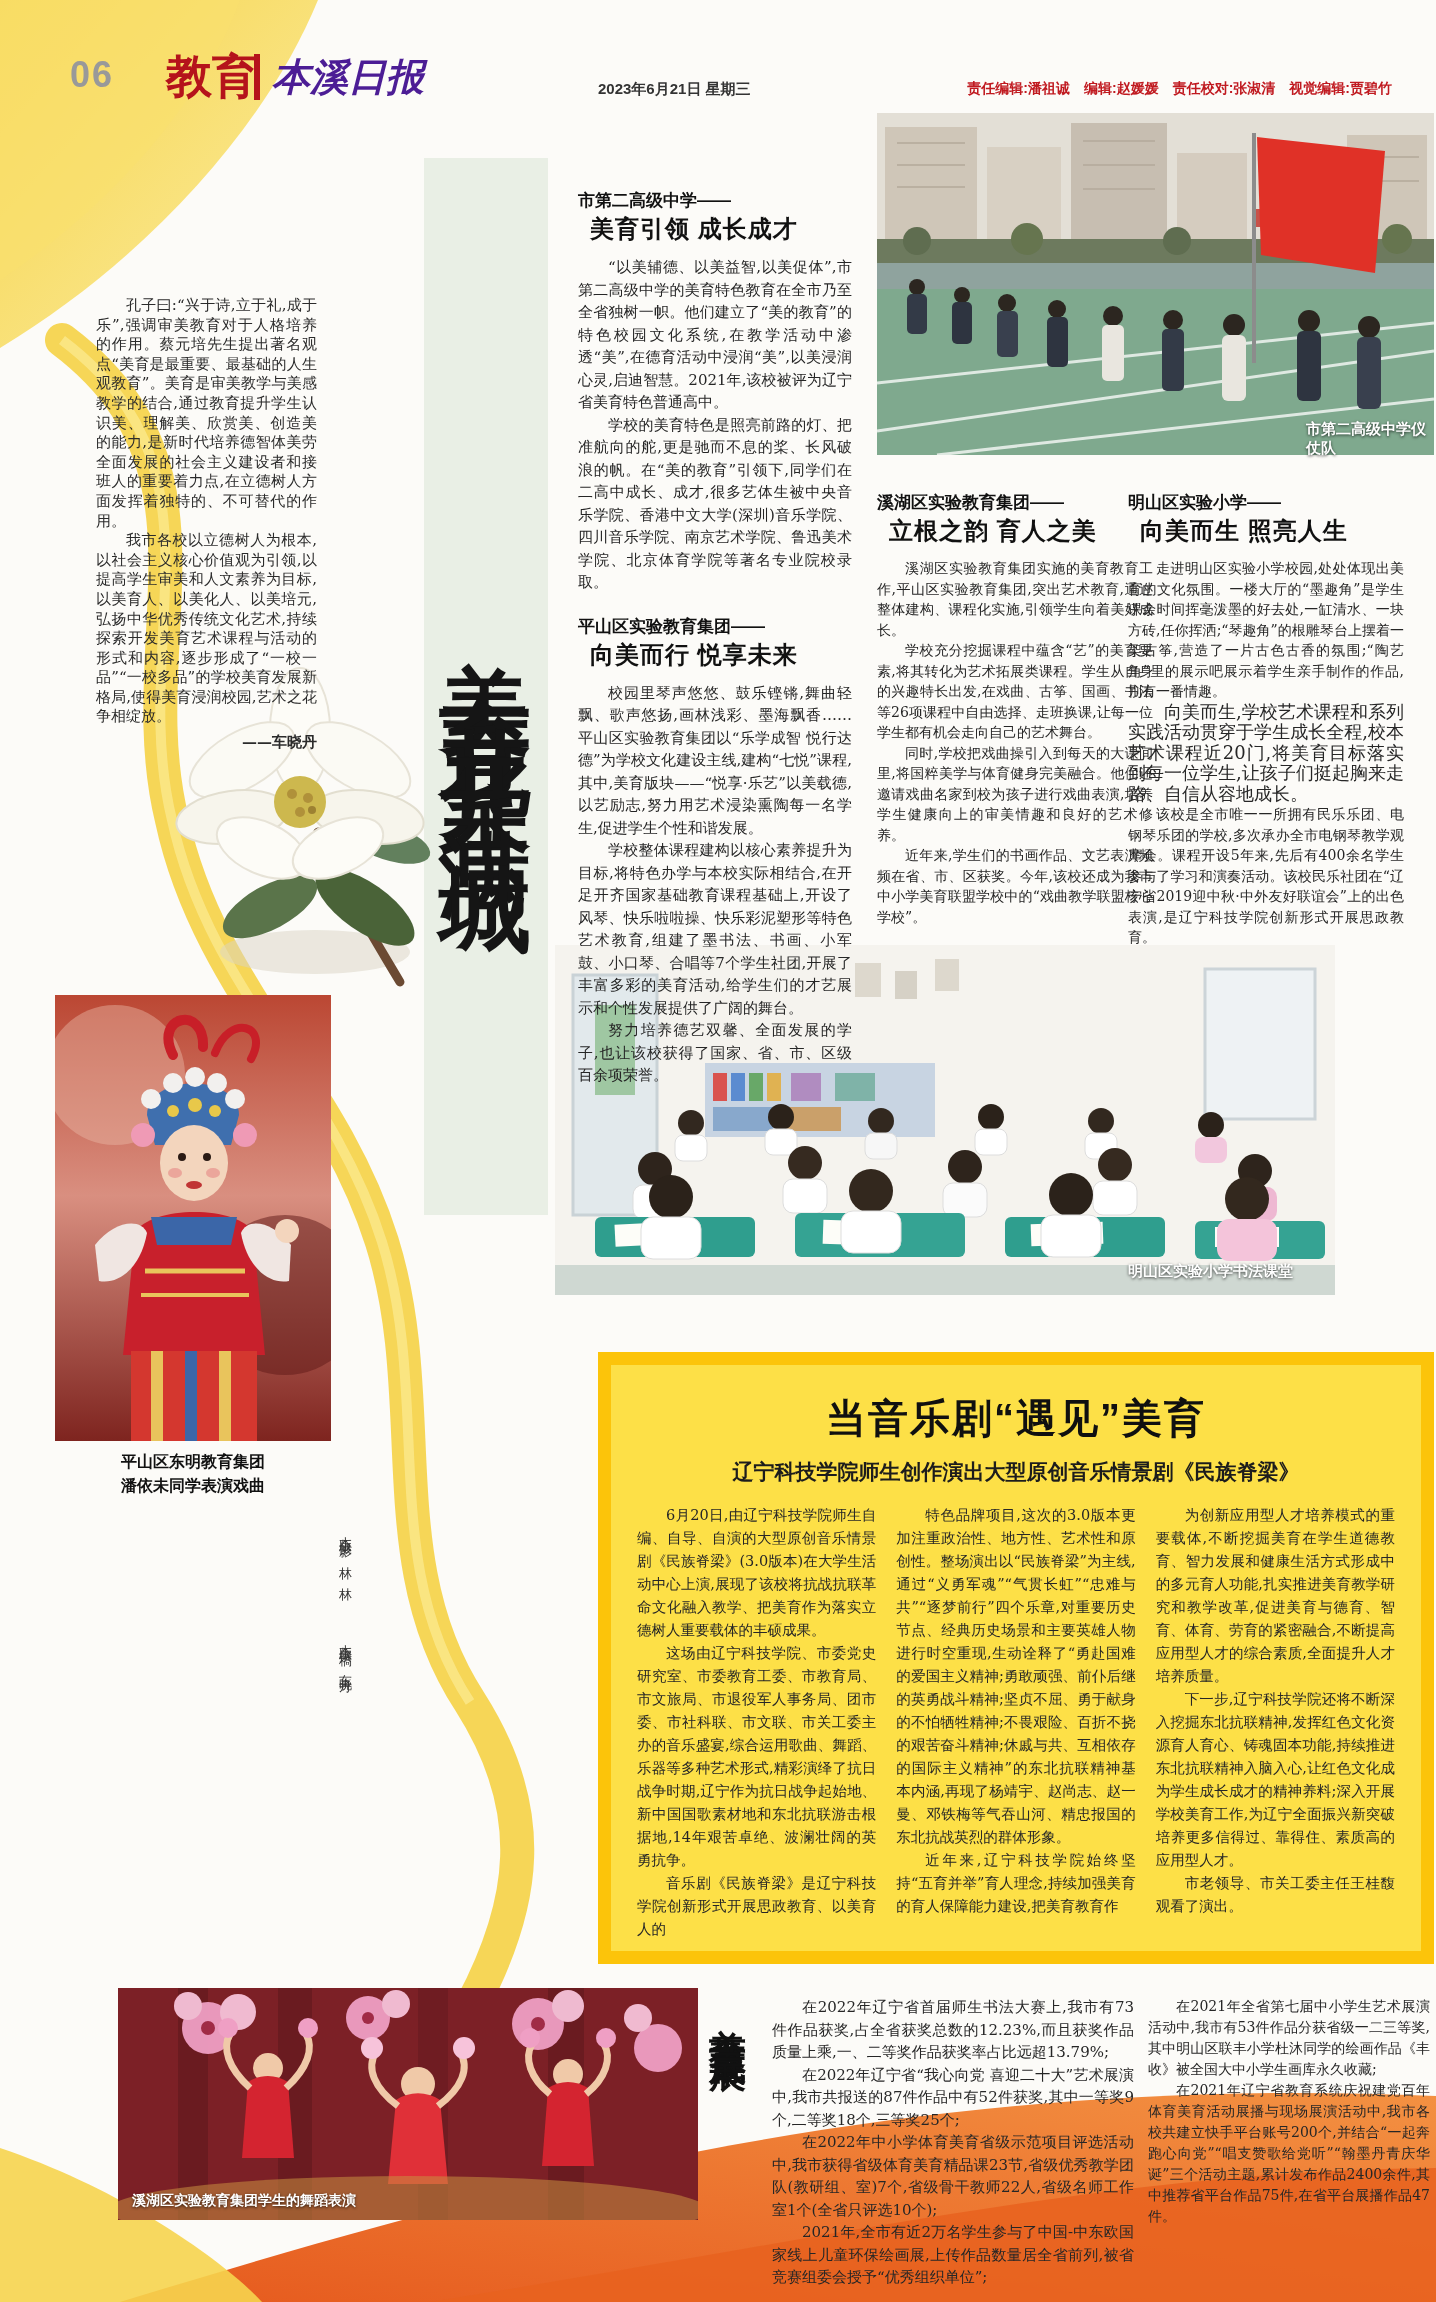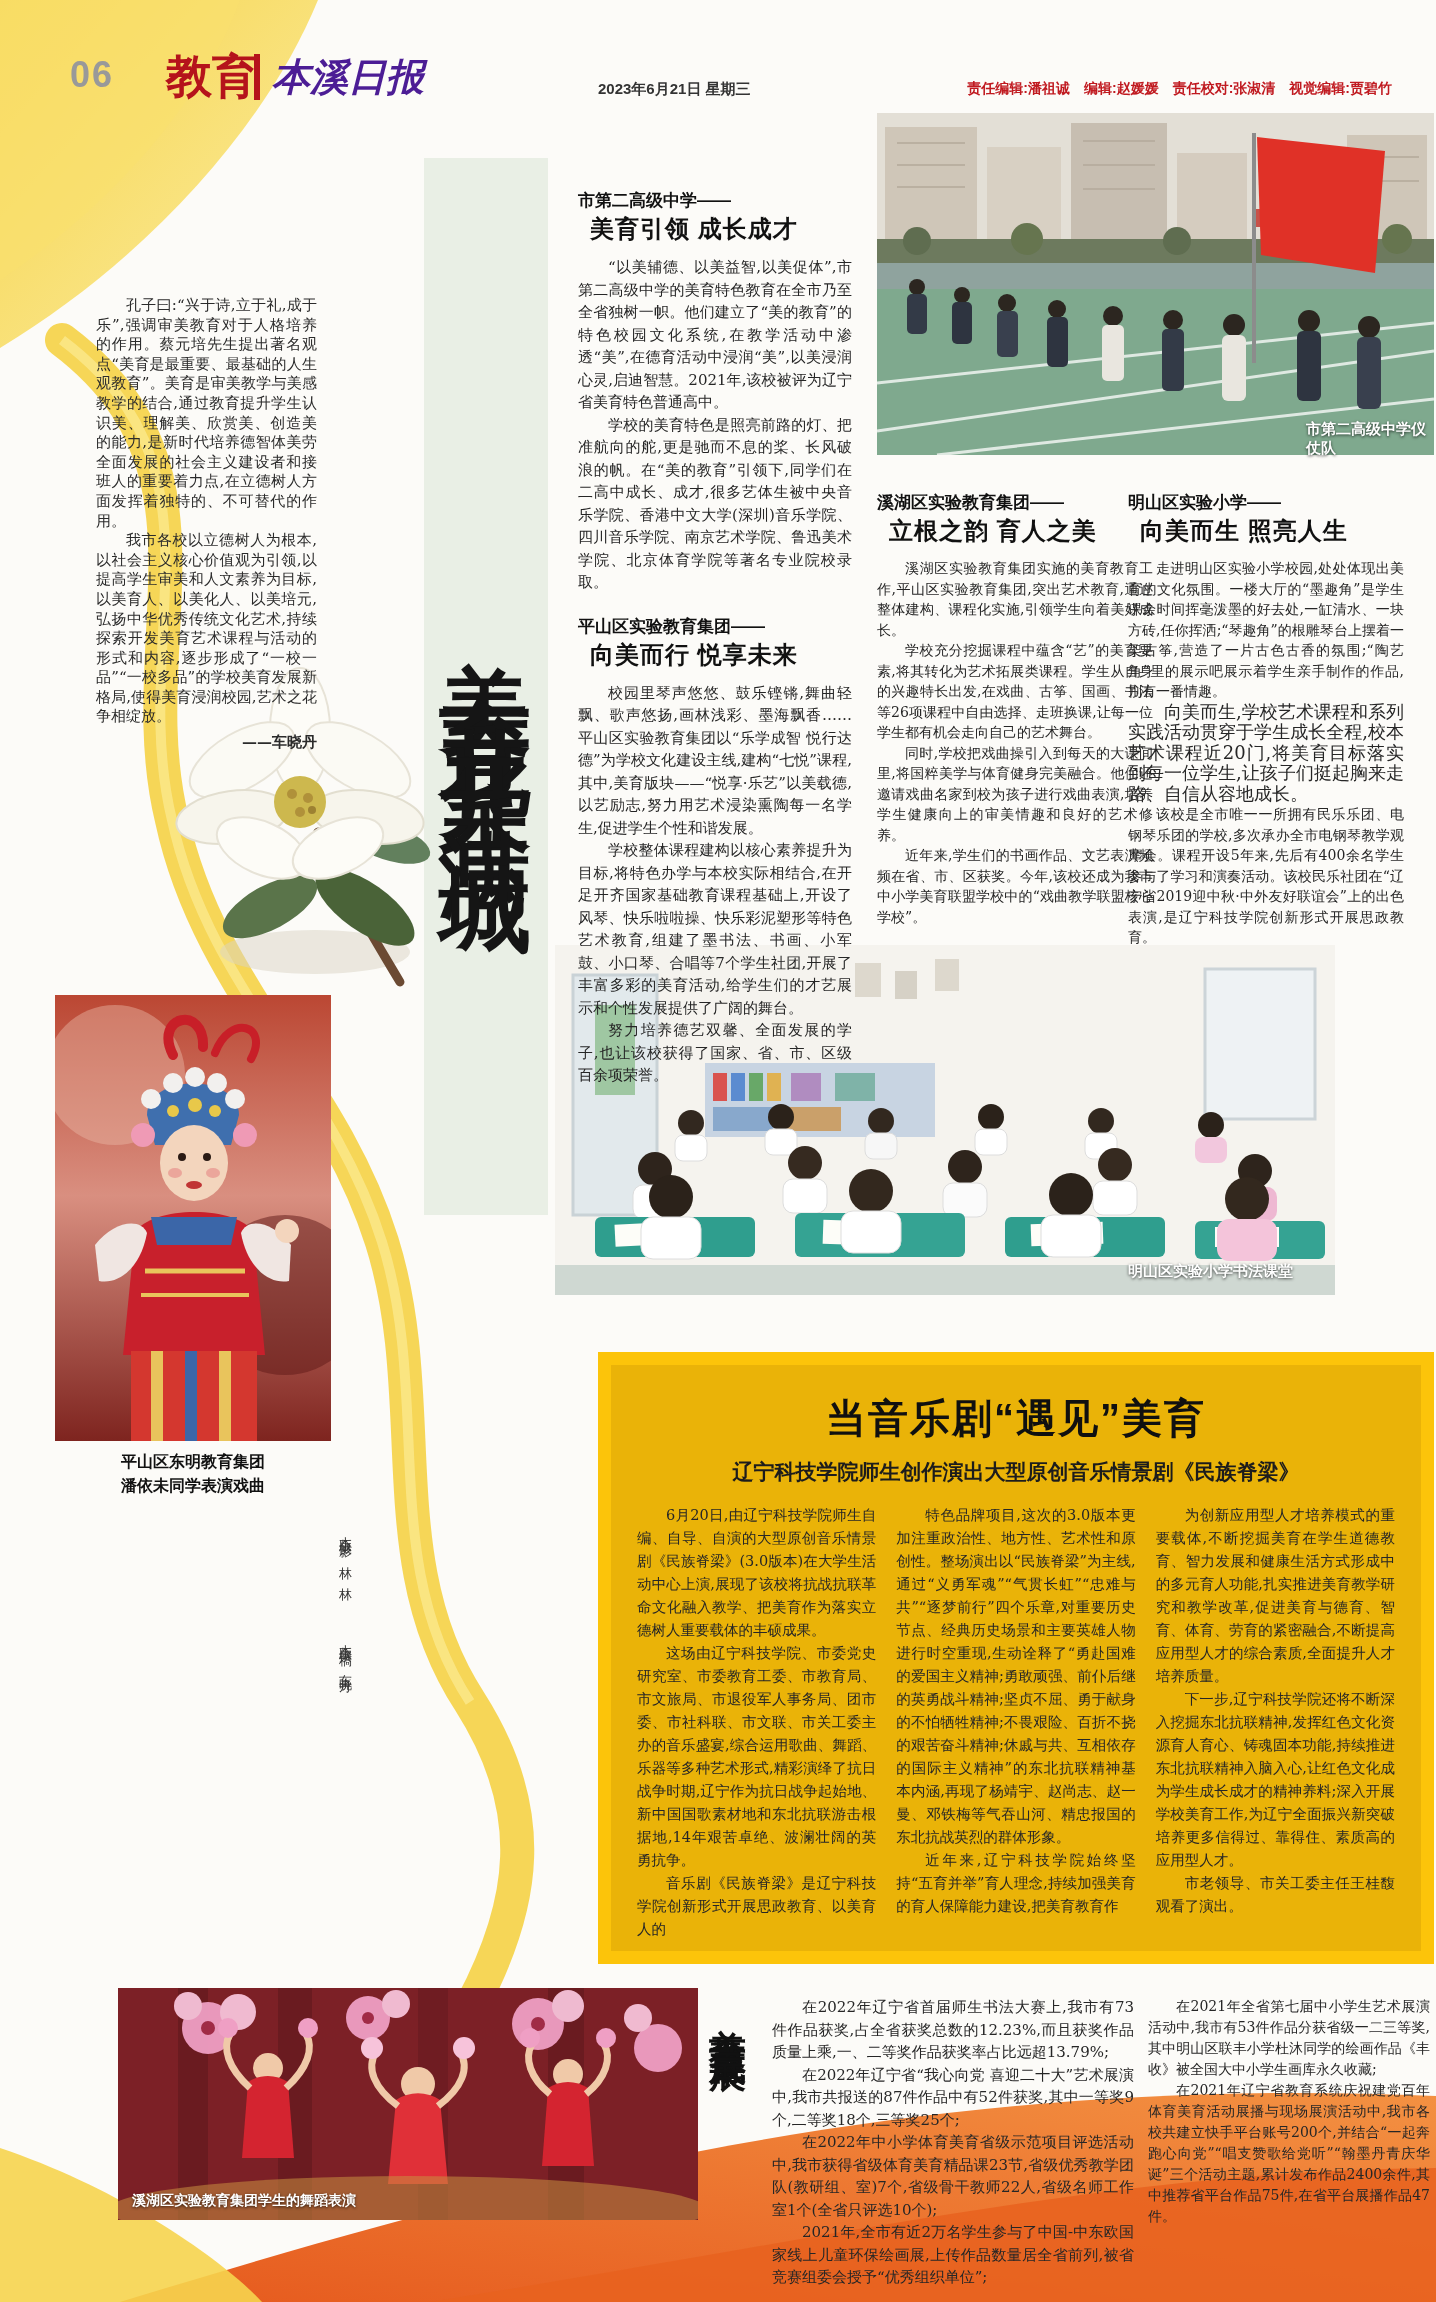--- a/index.html
+++ b/index.html
@@ -32,21 +32,21 @@
   
   .photo{position:absolute;z-index:2;overflow:hidden;}
   .photo svg{display:block;}
   .pcap{position:absolute;font:bold 15px "Liberation Sans",sans-serif;color:#fff;
         text-shadow:0 1px 3px rgba(0,0,0,.75);z-index:4;}
   .opera-cap{left:55px;top:1450px;width:276px;text-align:center;z-index:3;
              font:bold 16px/24px "DejaVu Serif",serif;color:#111;}
   .credits{left:334px;top:1526px;height:220px;writing-mode:vertical-lr;text-orientation:upright;
            font:13px/22px "DejaVu Serif",serif;color:#333;z-index:3;letter-spacing:3px;}
   
-  .feature{left:598px;top:1352px;width:836px;height:612px;background:#eab308;
+  .feature{left:598px;top:1352px;width:836px;height:612px;background:#fde047;
            border:13px solid #fcc40a;box-sizing:border-box;z-index:2;}
   .ftitle{text-align:center;font:bold 40px "Liberation Sans",sans-serif;color:#101010;
           margin:26px 10px 0;letter-spacing:2px;}
   .fsub{text-align:center;font:bold 21px "Liberation Sans",sans-serif;color:#1c1c1c;margin:12px 10px 0;}
   .fcols{display:flex;gap:20px;padding:18px 26px 0;}
   .fcol{flex:1;text-align:justify;}
   .fcol p{margin:0;text-indent:2em;font:14.5px/23px "DejaVu Serif",serif;color:#262626;}
   
   .ach-title{left:704px;top:1998px;height:300px;writing-mode:vertical-rl;text-orientation:upright;
              font:bold 37px/46px "Liberation Sans",sans-serif;color:#111;letter-spacing:5px;z-index:3;}

